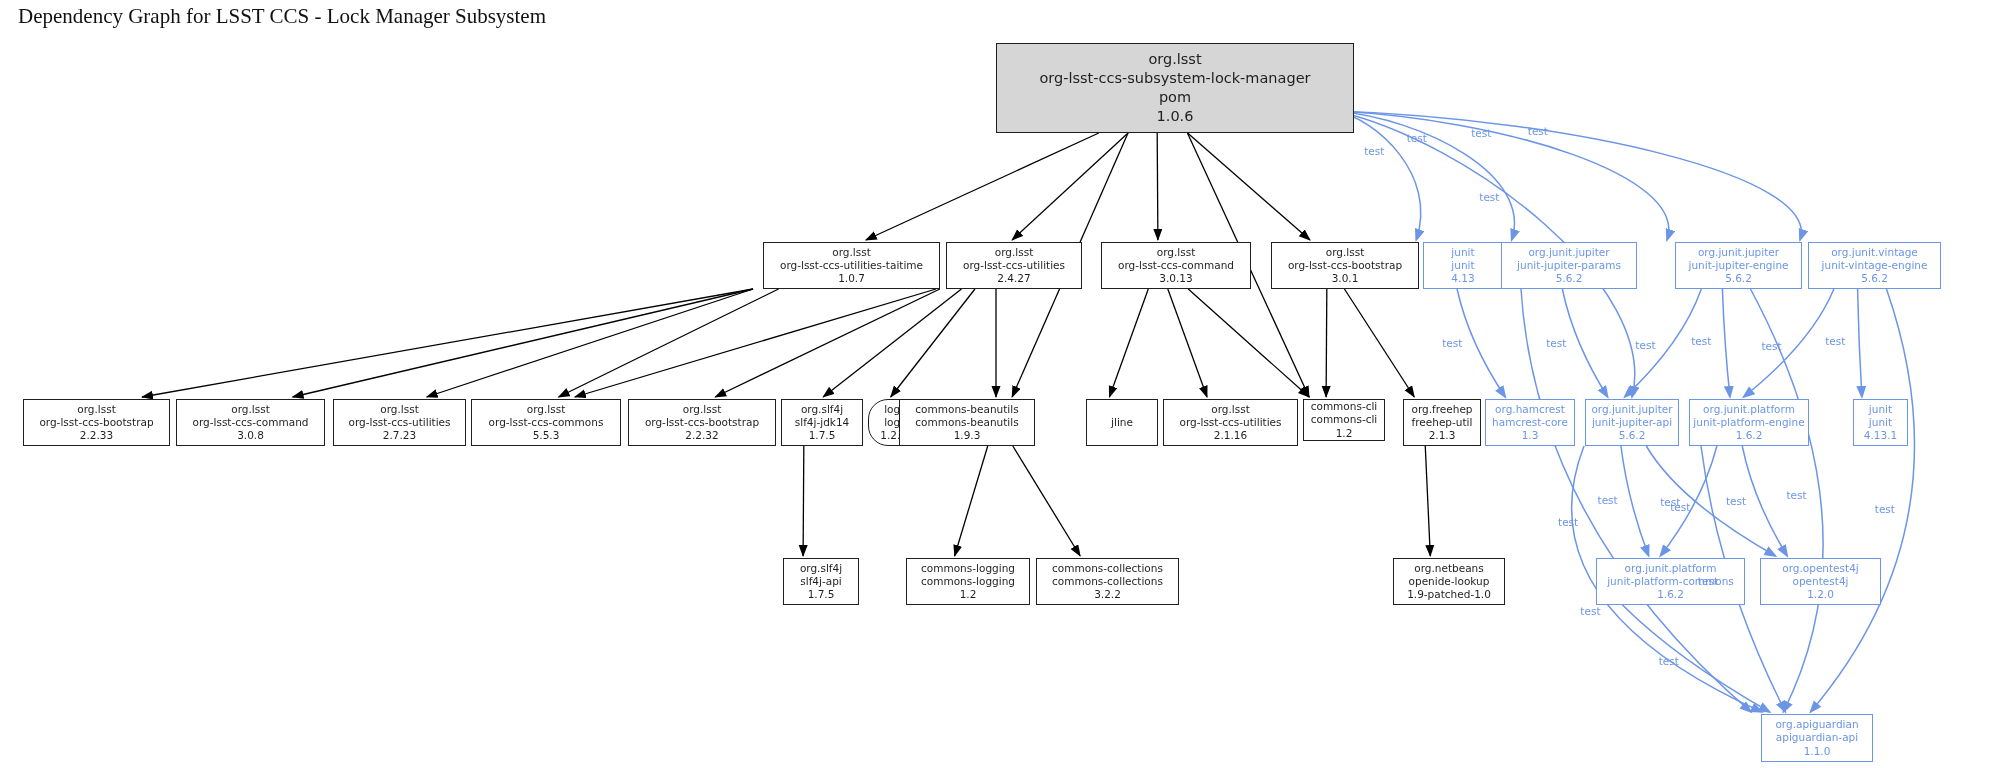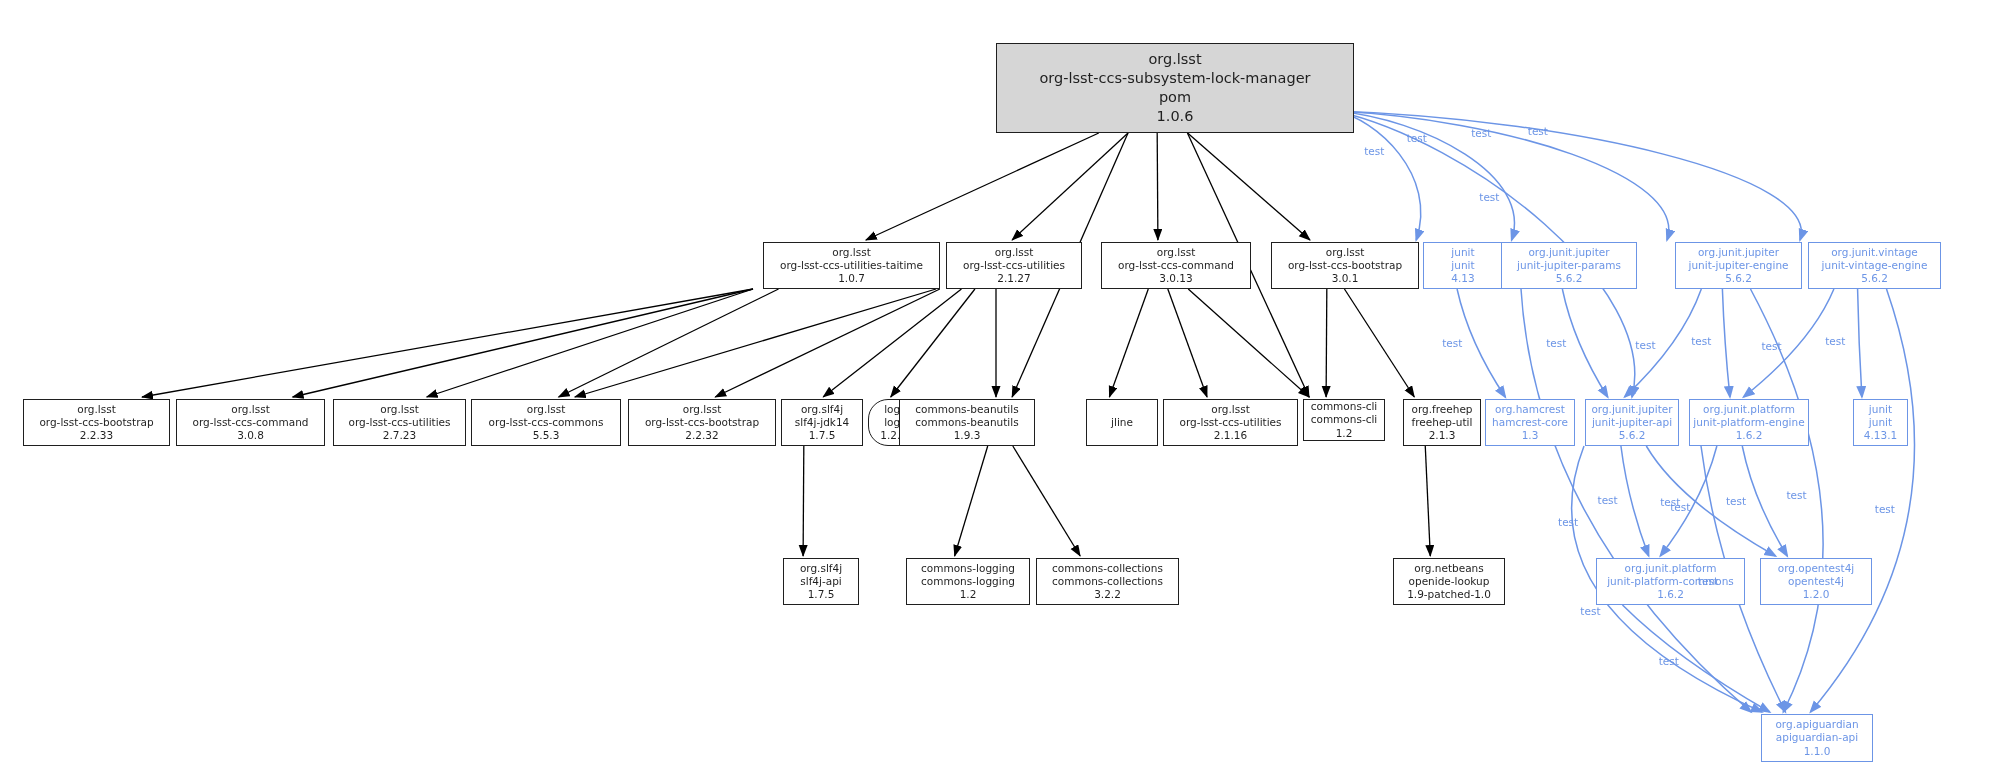--- a/index.html
+++ b/index.html
@@ -13,20 +13,21 @@
         text-align:left;background:#fff;border:1.5px solid #1f1f1f;color:#1f1f1f;
         font-size:10.5px;line-height:1.24;white-space:nowrap;overflow:hidden;margin-left:18px;}
   .node.test{border-color:#6c95e6;color:#6c95e6;}
   .node.root{background:#d6d6d6;font-size:14.5px;line-height:1.3;}
   .elabel{position:absolute;z-index:3;font-size:10.5px;color:#6c95e6;}
 </style>
 </head>
 <body>
 
 <div id="stage">
+  <div class="title">Dependency Graph for LSST CCS - Lock Manager Subsystem</div>
   <svg id="edges-svg" width="1993" height="768" viewBox="0 0 1993 768" xmlns="http://www.w3.org/2000/svg">
     <defs>
       <marker id="arrow-k" markerUnits="userSpaceOnUse" markerWidth="13" markerHeight="10" refX="11" refY="4.5" orient="auto">
         <path d="M0,0 L12,4.5 L0,9 z" fill="#000"></path>
       </marker>
       <marker id="arrow-b" markerUnits="userSpaceOnUse" markerWidth="14" markerHeight="11" refX="11" refY="5" orient="auto">
         <path d="M0,0 L13,5 L0,10 z" fill="#6c95e6"></path>
       </marker>
     </defs>
     <g id="edge-group">
@@ -84,21 +85,21 @@
       <span>1.0.6</span>
     </div>
     <div class="node " style="left: 745px; top: 242px; width: 177px; height: 47px;">
       <span>org.lsst</span>
       <span>org-lsst-ccs-utilities-taitime</span>
       <span>1.0.7</span>
     </div>
     <div class="node " style="left: 928px; top: 242px; width: 136px; height: 47px;">
       <span>org.lsst</span>
       <span>org-lsst-ccs-utilities</span>
-      <span>2.1.27</span>
+      <span>2.4.27</span>
     </div>
     <div class="node " style="left: 1083px; top: 242px; width: 150px; height: 47px;">
       <span>org.lsst</span>
       <span>org-lsst-ccs-command</span>
       <span>3.0.13</span>
     </div>
     <div class="node " style="left: 1253px; top: 242px; width: 148px; height: 47px;">
       <span>org.lsst</span>
       <span>org-lsst-ccs-bootstrap</span>
       <span>3.0.1</span>
@@ -221,21 +222,21 @@
     <div class="node " style="left: 1375px; top: 558px; width: 112px; height: 47px;">
       <span>org.netbeans</span>
       <span>openide-lookup</span>
       <span>1.9-patched-1.0</span>
     </div>
     <div class="node test" style="left: 1578px; top: 558px; width: 149px; height: 47px;">
       <span>org.junit.platform</span>
       <span>junit-platform-commons</span>
       <span>1.6.2</span>
     </div>
-    <div class="node test" style="left: 1742px; top: 558px; width: 112px; height: 47px;">
+    <div class="node test" style="left: 1742px; top: 558px; width: 121px; height: 47px;">
       <span>org.opentest4j</span>
       <span>opentest4j</span>
       <span>1.2.0</span>
     </div>
     <div class="node test" style="left: 1743px; top: 714px; width: 112px; height: 48px;">
       <span>org.apiguardian</span>
       <span>apiguardian-api</span>
       <span>1.1.0</span>
     </div>
     <div class="elabel" style="left: 1364.23px; top: 144.64px;">test</div>

